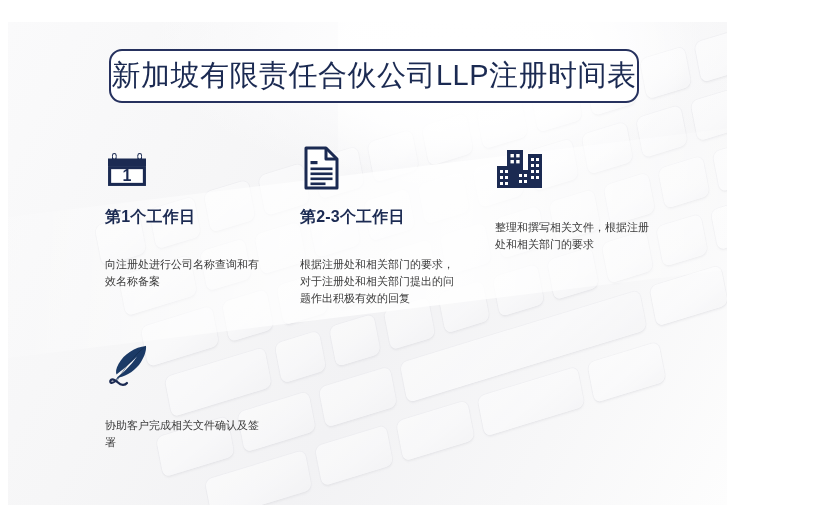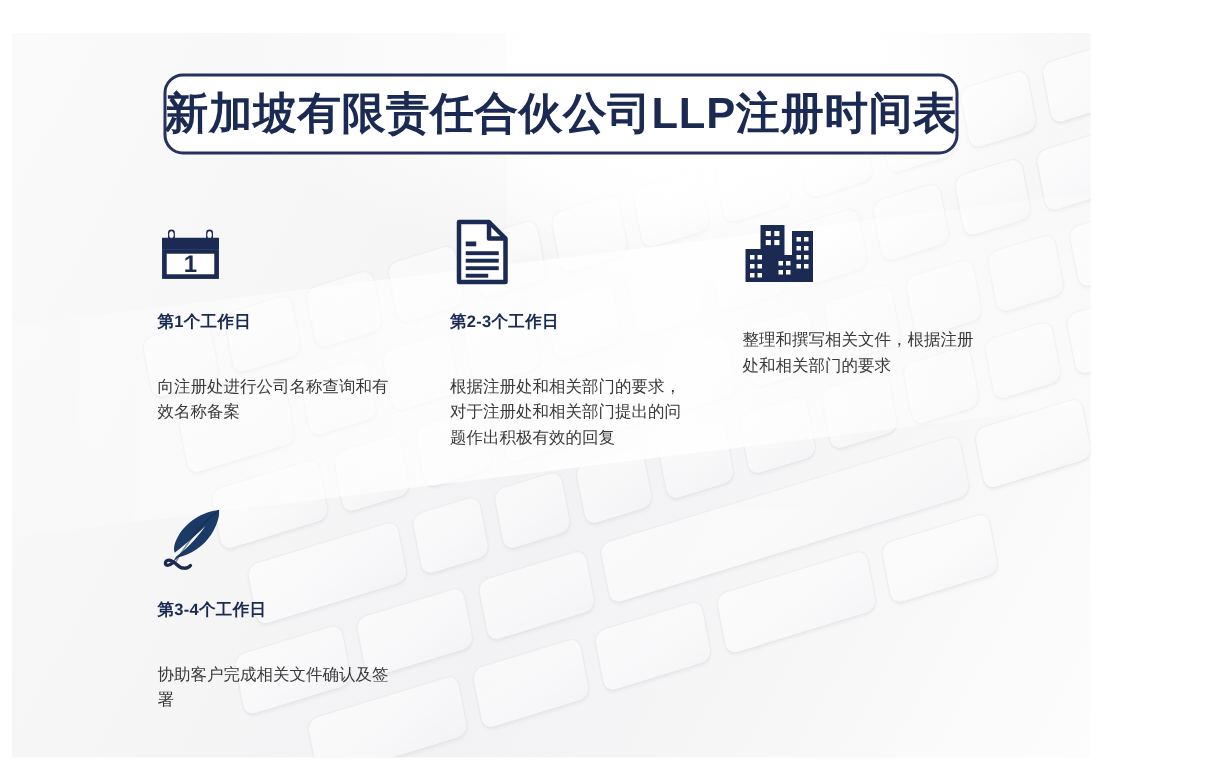--- a/index.html
+++ b/index.html
@@ -89,21 +89,21 @@
     box-sizing: border-box;
     border: 2px solid #26315e;
     border-radius: 13px;
     background: #ffffff;
     display: flex;
     align-items: center;
     justify-content: center;
   }
   .title-text {
     font-size: 29px;
-    font-weight: bold;
+    font-weight: normal;
     color: #1b2a52;
     letter-spacing: 0.5px;
     white-space: nowrap;
   }
 
   
   .grid {
     position: absolute;
     left: 97px;
     top: 117px;
@@ -117,21 +117,21 @@
     width: 195px;
     margin-right: 0;
   }
   .card .icon-slot {
     height: 52px;
     display: flex;
     align-items: flex-end;
   }
   .card .head {
     margin-top: 16px;
-    font-size: 11px;
+    font-size: 16px;
     font-weight: bold;
     color: #1b2a52;
     letter-spacing: 0.2px;
   }
   .card .body {
     margin-top: 28px;
     font-size: 11px;
     line-height: 1.55;
     color: #3a3a3a;
     width: 160px;
@@ -303,21 +303,20 @@
 
       <div class="card" data-interactable="true">
         <div class="icon-slot" data-interactable="false">
           <svg width="48" height="46" viewBox="0 0 48 46">
             <path d="M41 3 C30 4 19 11 13.5 21 C11 25.5 10.5 29 11.5 31.5 C16 28 24 21.5 32 13.5
                      C25.5 23 18 30 12.5 34 L10 38 L14 34.5 C22 33 31 27 36 19 C40 12.5 41.5 7 41 3 Z" fill="#1b3a66"></path>
             <path d="M41 3 C33 9 25 18 19 27 C15.5 32 13 36 11.5 39" fill="none" stroke="#0f2544" stroke-width="1" opacity="0.5"></path>
             <path d="M10.5 38 C7 41 4.5 40 5.5 37.5 C6.5 35.5 10 36.5 13 39.5 C16 42.5 20 42.5 22 40" fill="none" stroke="#1b2a52" stroke-width="2.2" stroke-linecap="round"></path>
           </svg>
         </div>
-        <div class="head" data-interactable="false">第3-4个工作日</div>
         <div class="body" data-interactable="false">协助客户完成相关文件确认及签署</div>
       </div>
 
 
       <div class="card" data-interactable="false"></div>
     </div>
 
   </div>
 </div>
 

